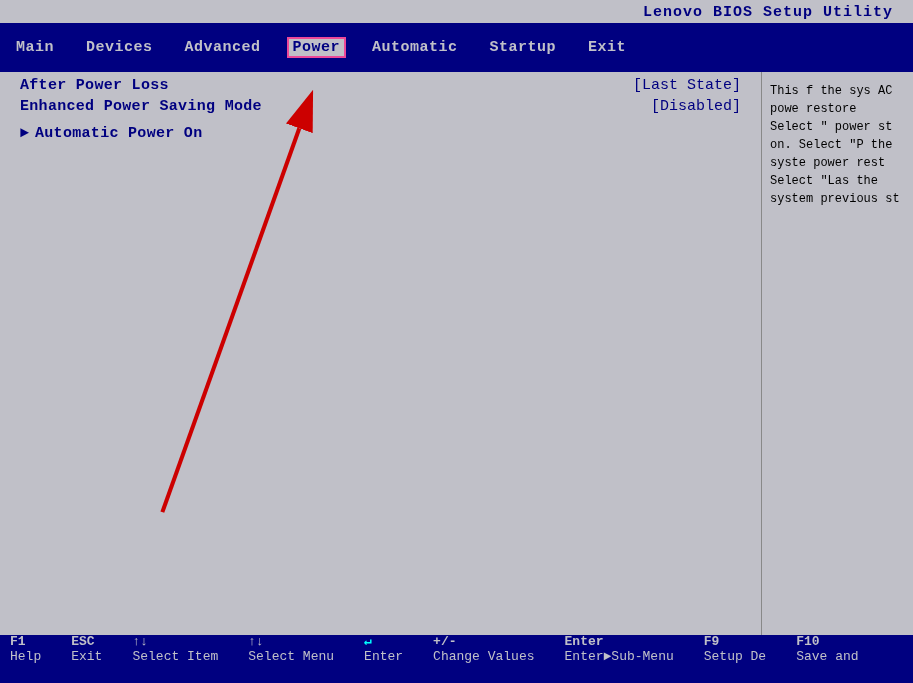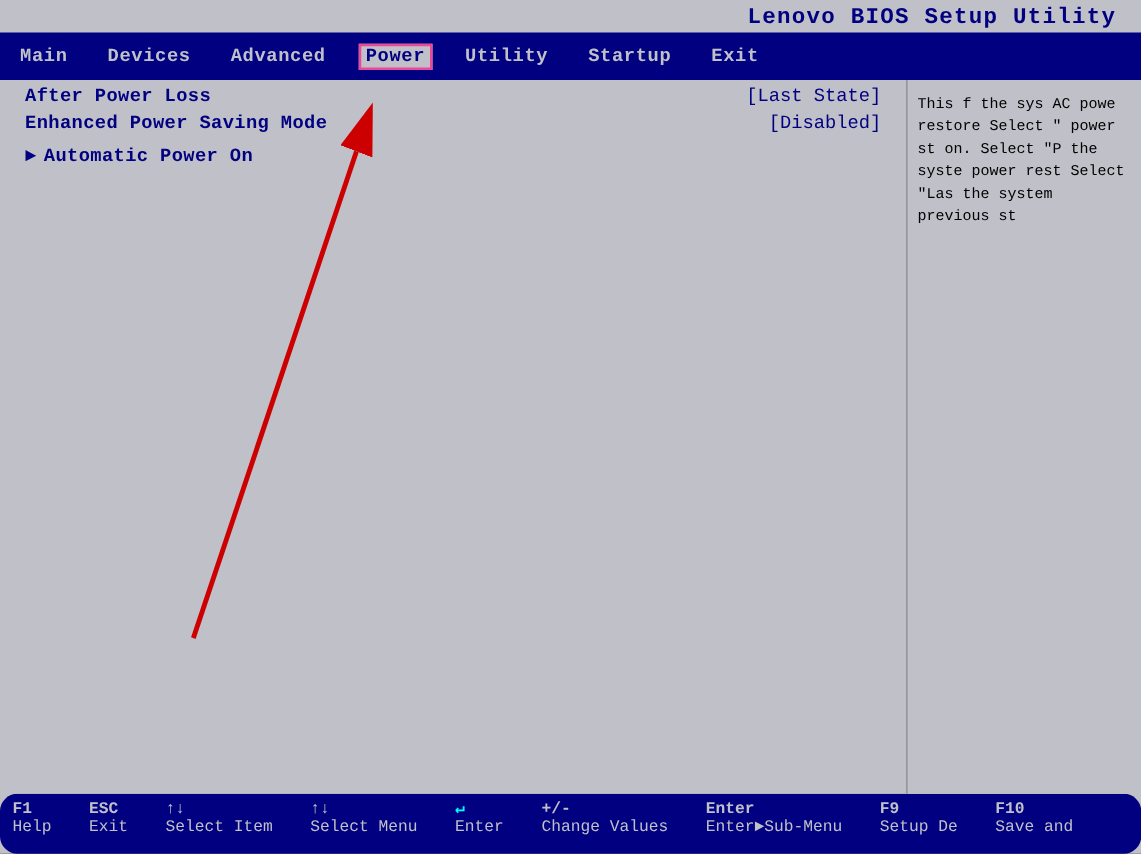--- a/index.html
+++ b/index.html
@@ -20,33 +20,33 @@
       display: flex;
       flex-direction: column;
     }
 
     
     .title-bar {
       background: #c0c0c8;
       color: #000080;
       text-align: right;
       padding: 4px 20px 2px 0;
-      font-size: 18px;
+      font-size: 15px;
       font-weight: bold;
       letter-spacing: 1px;
     }
 
     
     .menu-bar {
       background: #000080;
       display: flex;
       align-items: center;
       padding: 4px 10px;
       gap: 20px;
-      height: 38px;
+      height: 49px;
     }
 
     .menu-item {
       color: #c0c0c8;
       font-size: 15px;
       font-weight: bold;
       cursor: pointer;
       padding: 2px 6px;
       letter-spacing: 0.5px;
     }
@@ -66,21 +66,21 @@
       position: relative;
     }
 
     .main-panel {
       flex: 1;
       padding: 5px 20px;
       position: relative;
     }
 
     .right-panel {
-      width: 188px;
+      width: 152px;
       background: #c0c0c8;
       border-left: 1px solid #888;
       padding: 10px 8px;
       font-size: 12px;
       color: #000;
       line-height: 1.5;
       overflow: hidden;
     }
 
     .setting-row {
@@ -126,27 +126,26 @@
     .annotation-arrow {
       position: absolute;
       pointer-events: none;
       z-index: 10;
     }
 
     
     .status-bar {
       background: #000080;
       display: flex;
-      align-items: flex-start;
-      padding: 4px 10px;
+      align-items: flex-end;
+      padding: 19px 10px;
       gap: 0;
       height: 48px;
       color: #c0c0c8;
       font-size: 13px;
-      border-radius: 14px;
     }
 
     .status-item {
       display: flex;
       flex-direction: column;
       align-items: flex-start;
       margin-right: 30px;
     }
 
     .status-key {
@@ -173,21 +172,21 @@
 
   <div class="title-bar">
     <span>Lenovo BIOS Setup Utility</span>
   </div>
 
   <div class="menu-bar">
     <span class="menu-item">Main</span>
     <span class="menu-item">Devices</span>
     <span class="menu-item">Advanced</span>
     <span class="menu-item active">Power</span>
-    <span class="menu-item">Utility</span>
+    <span class="menu-item">Automatic</span>
     <span class="menu-item">Startup</span>
     <span class="menu-item">Exit</span>
   </div>
 
   <div class="content-area">
 
     <div class="main-panel">
 
       <div class="setting-row">
         <span class="setting-label">After Power Loss</span>

